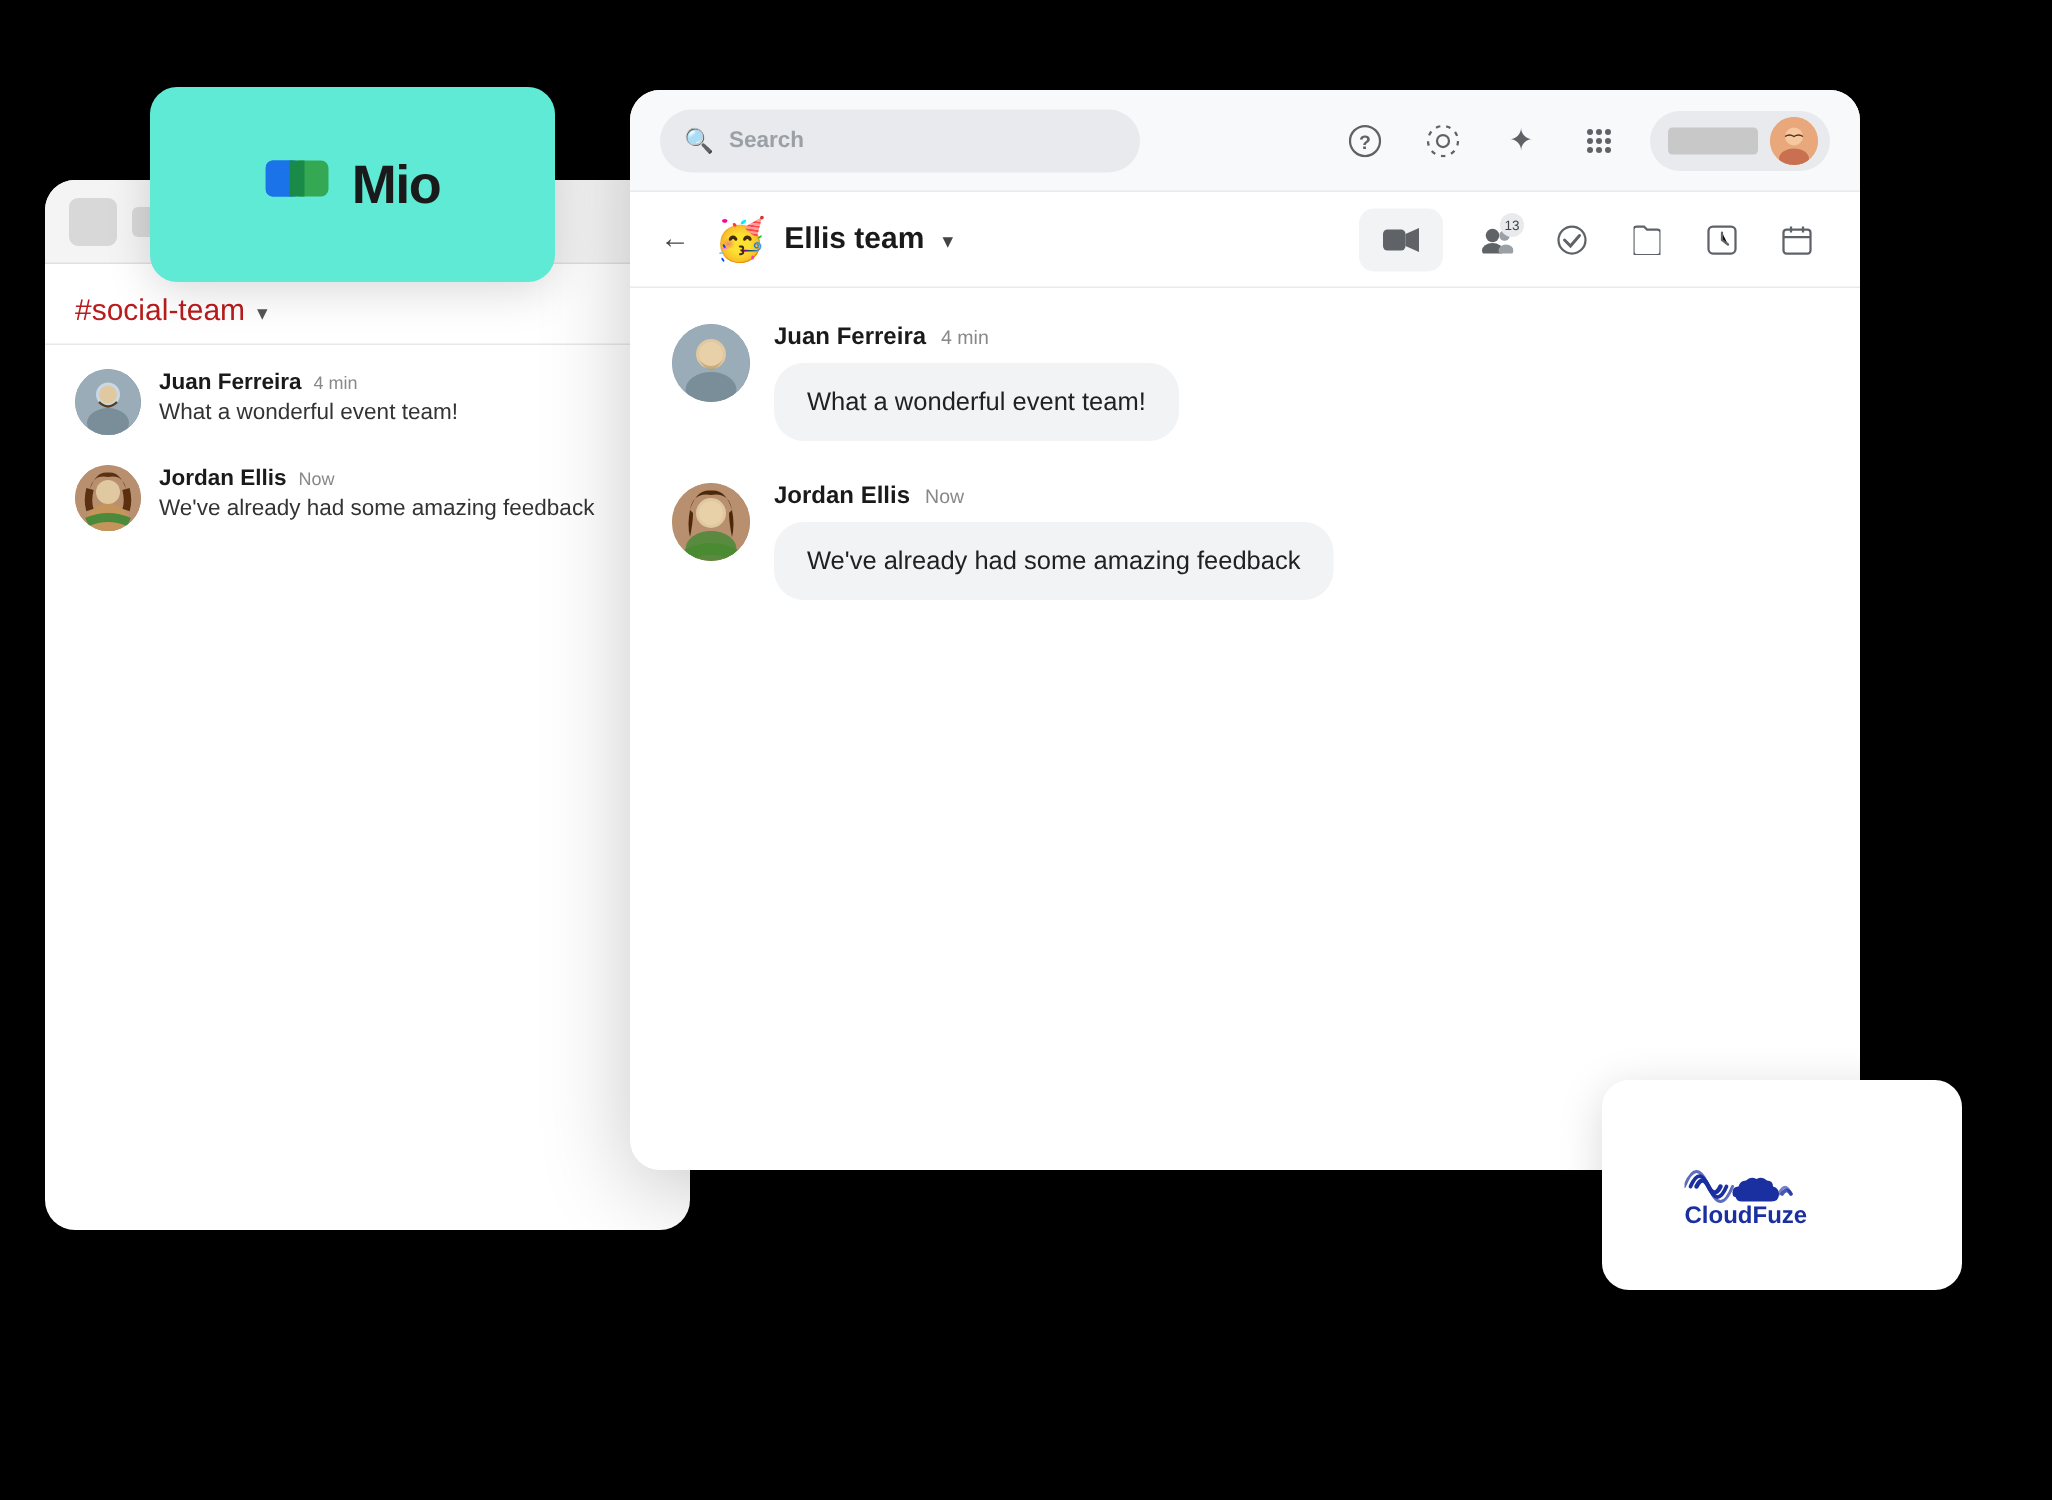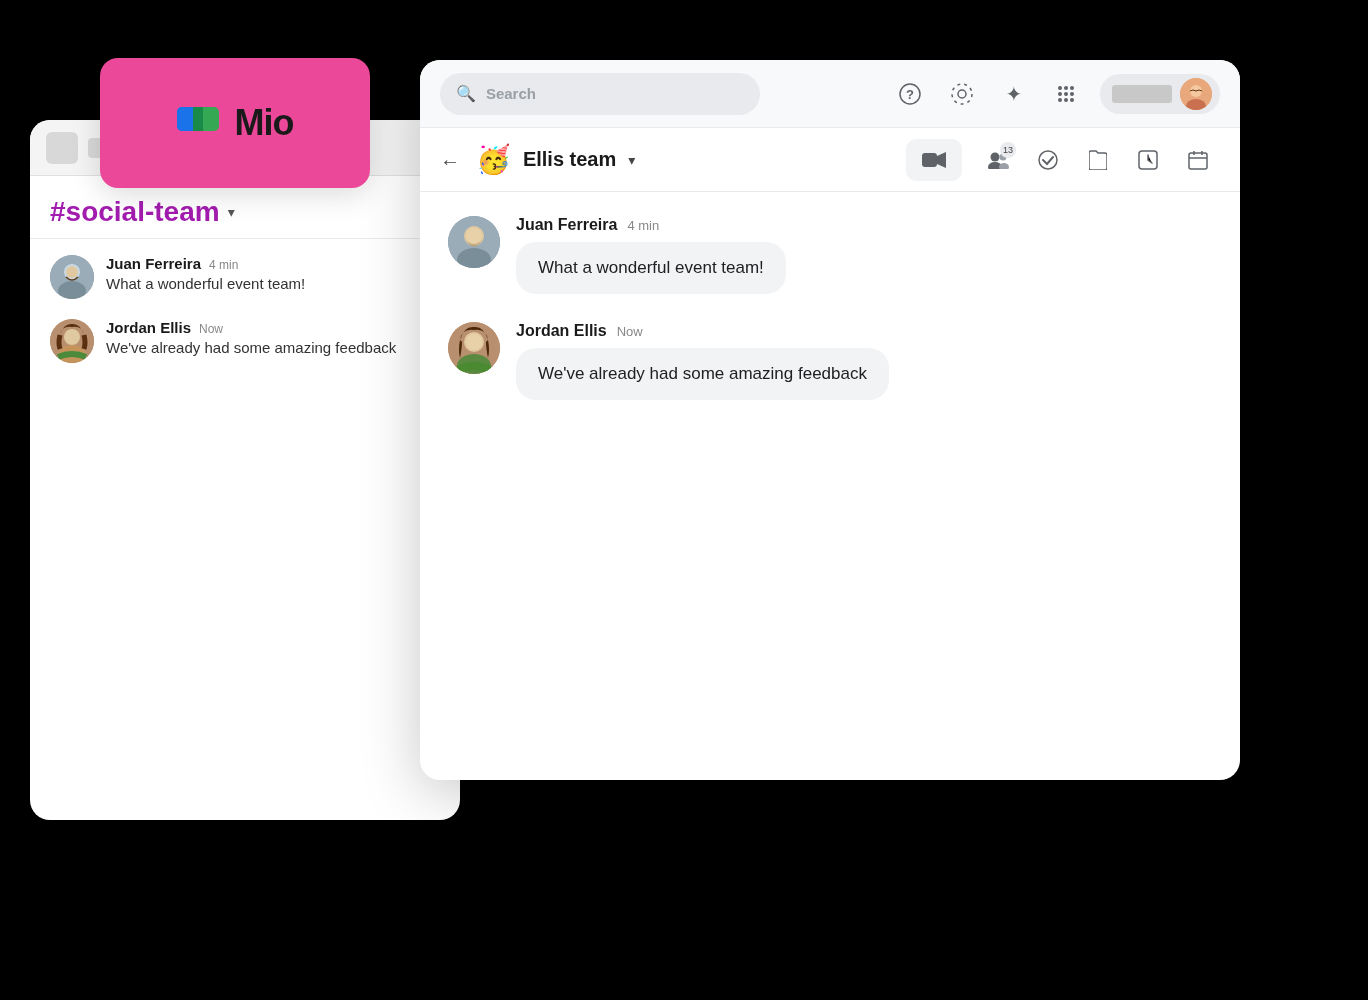--- a/index.html
+++ b/index.html
@@ -62,23 +62,23 @@
 
     .slack-channel-header {
       padding: 20px 20px 10px 20px;
       display: flex;
       align-items: center;
       gap: 8px;
       border-bottom: 1px solid #e8e8e8;
     }
 
     .slack-channel-header .channel-name {
-      font-size: 28px;
-      font-weight: 700;
-      color: #a21caf;
+      font-size: 20px;
+      font-weight: 400;
+      color: #b91c1c;
     }
 
     .slack-channel-header .chevron {
       font-size: 14px;
       color: #555;
     }
 
     .slack-messages {
       padding: 16px 20px;
       display: flex;
@@ -128,21 +128,21 @@
       color: #333;
     }
 
     
     .mio-card {
       position: absolute;
       left: 100px;
       top: 58px;
       width: 270px;
       height: 130px;
-      background: #ec4899;
+      background: #5eead4;
       border-radius: 18px;
       box-shadow: 0 6px 30px rgba(0,0,0,0.15);
       display: flex;
       align-items: center;
       justify-content: center;
       z-index: 5;
     }
 
     .mio-logo {
       display: flex;
@@ -642,14 +642,29 @@
             <span class="gchat-sender">Jordan Ellis</span>
             <span class="gchat-time">Now</span>
           </div>
           <div class="gchat-bubble">We've already had some amazing feedback</div>
         </div>
       </div>
 
     </div>
   </div>
 
+  <div class="cloudfuze-card">
+    <svg width="130" height="55" viewBox="0 0 130 55">
+
+      <path d="M8 28 Q12 20 16 28 Q20 36 24 28" stroke="#1a2fa0" stroke-width="3" fill="none" stroke-linecap="round"></path>
+      <path d="M4 28 Q10 14 16 28 Q22 42 28 28" stroke="#1a2fa0" stroke-width="2.5" fill="none" stroke-linecap="round"></path>
+      <path d="M0 28 Q8 8 16 28 Q24 48 32 28" stroke="#1a2fa0" stroke-width="2" fill="none" stroke-linecap="round" opacity="0.7"></path>
+
+      <path d="M38 38 Q35 38 34 35 Q32 35 32 32 Q32 28 36 28 Q37 24 41 24 Q44 21 48 23 Q52 21 55 24 Q59 24 59 28 Q63 29 63 33 Q63 38 58 38Z" fill="#1a2fa0"></path>
+
+      <path d="M65 33 Q68 28 71 33" stroke="#1a2fa0" stroke-width="2.5" fill="none" stroke-linecap="round" opacity="0.8"></path>
+      <path d="M63 33 Q67 24 71 33" stroke="#1a2fa0" stroke-width="2" fill="none" stroke-linecap="round" opacity="0.6"></path>
+
+      <text x="0" y="52" fill="#1a2fa0" font-size="16" font-weight="bold" font-family="Arial, sans-serif">CloudFuze</text>
+    </svg>
+  </div>
 
 </div>
 
 </body></html>

